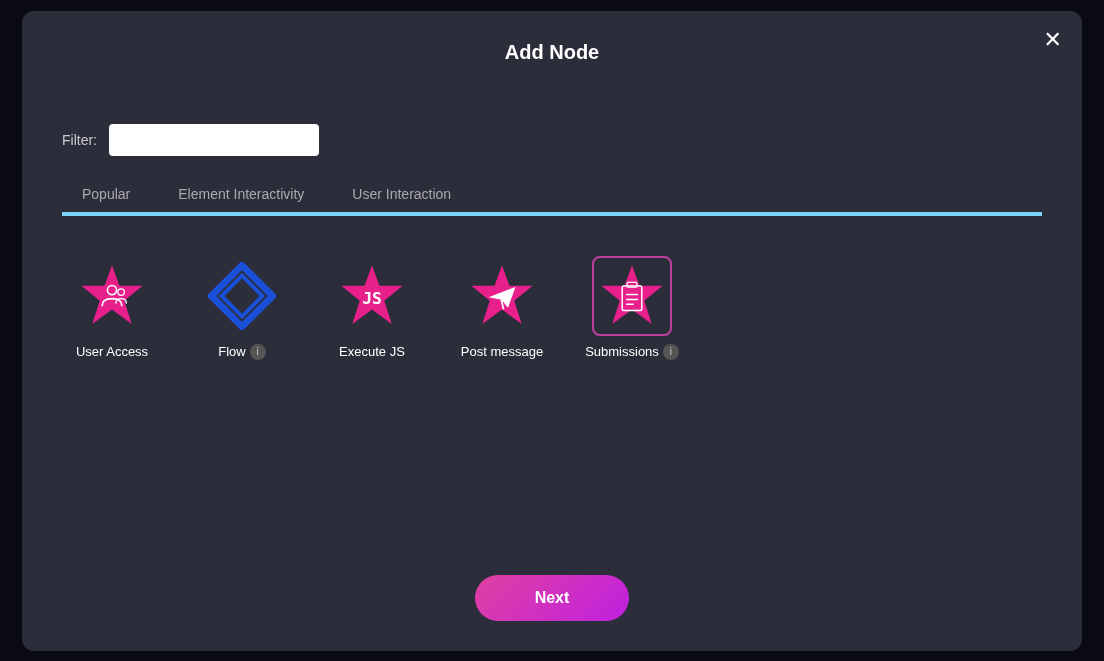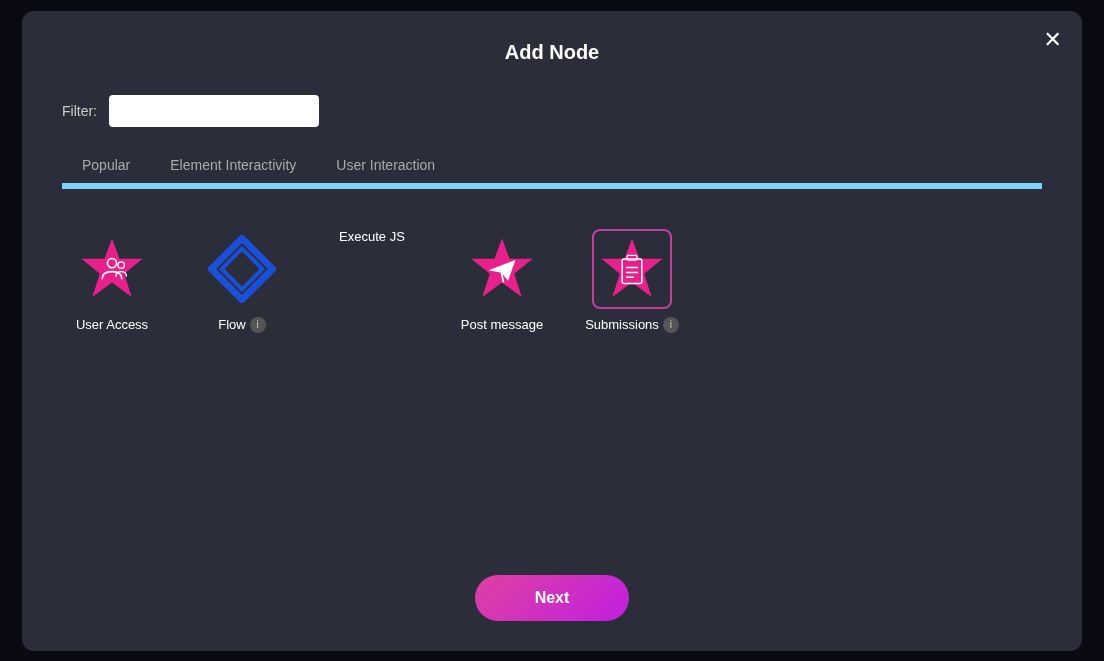--- a/index.html
+++ b/index.html
@@ -52,20 +52,21 @@
       font-size: 20px;
       font-weight: 600;
       margin-bottom: 31px;
     }
 
     .filter-row {
       display: flex;
       align-items: center;
       gap: 12px;
       margin-bottom: 20px;
+      margin-top: 29px;
     }
 
     .filter-label {
       color: #cccccc;
       font-size: 14px;
     }
 
     .filter-input {
       background: #ffffff;
       border: none;
@@ -73,22 +74,22 @@
       width: 210px;
       height: 32px;
       padding: 4px 8px;
       font-size: 14px;
       color: #333;
       outline: none;
     }
 
     .tabs {
       display: flex;
-      gap: 0;
-      border-bottom: 6px solid #7dd3fc;
+      gap: 8px;
+      border-bottom: 4px solid #7dd3fc;
       margin-bottom: 30px;
     }
 
     .tab {
       padding: 10px 20px;
       color: #aaaaaa;
       font-size: 14px;
       cursor: pointer;
       position: relative;
       white-space: nowrap;
@@ -233,20 +234,26 @@
             <polygon points="50,20 80,50 50,80 20,50" fill="none" stroke="#1a4fd8" stroke-width="6"></polygon>
           </svg>
         </div>
         <span class="node-label">
           <span>Flow</span>
           <span class="info-badge">i</span>
         </span>
       </div>
 
       <div class="node-item">
+        <div class="node-icon-wrapper">
+          <svg class="star-icon" viewBox="0 0 100 100">
+            <polygon points="50,5 61,35 95,35 68,57 79,91 50,70 21,91 32,57 5,35 39,35" fill="#e8208c"></polygon>
+            <text x="50" y="62" text-anchor="middle" fill="white" font-size="24" font-weight="bold" font-family="monospace">JS</text>
+          </svg>
+        </div>
         <span class="node-label">Execute JS</span>
       </div>
 
       <div class="node-item">
         <div class="node-icon-wrapper">
           <svg class="star-icon" viewBox="0 0 100 100">
             <polygon points="50,5 61,35 95,35 68,57 79,91 50,70 21,91 32,57 5,35 39,35" fill="#e8208c"></polygon>
 
             <g transform="translate(28,30) scale(0.44)">
               <polygon points="5,50 95,15 70,85 48,58" fill="white"></polygon>

